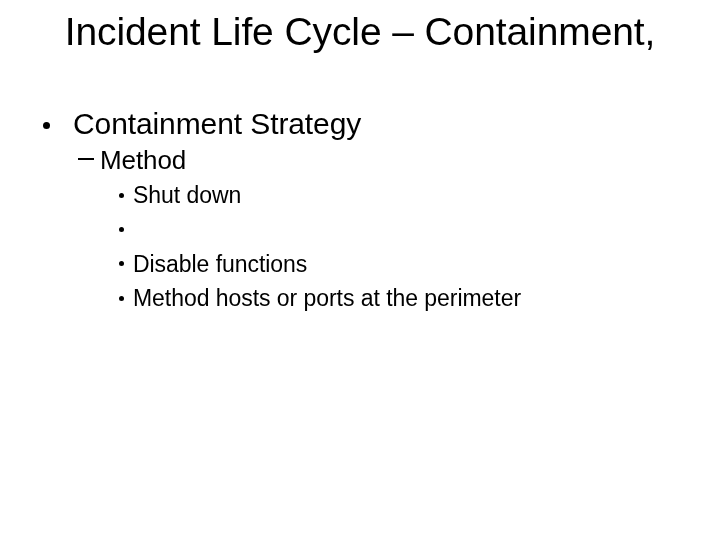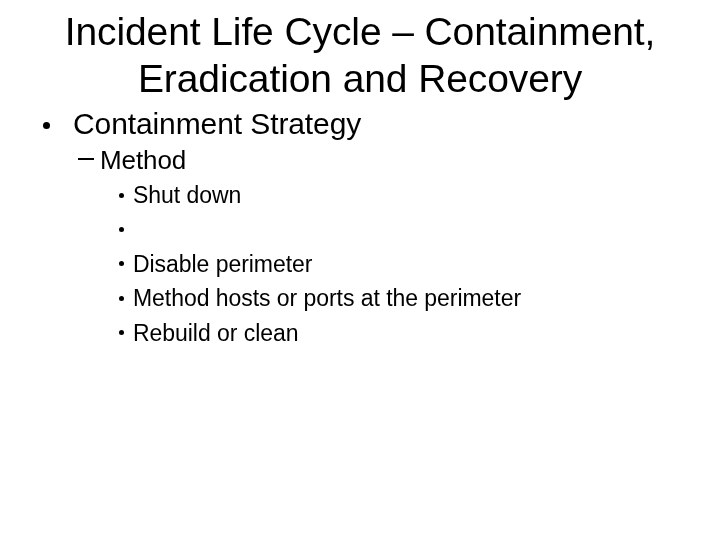--- a/index.html
+++ b/index.html
@@ -115,21 +115,20 @@
     vertical-align: top;
   }
 </style>
 </head>
 <body>
 
 <div class="slide">
 
   <h1 class="slide-title">
     <span class="title-line">Incident Life Cycle – Containment,</span>
-    <span class="title-line">Eradication and Recovery</span>
   </h1>
 
   <div class="body-outline">
 
     <div class="outline-item lvl1">
       <span class="bullet-mark"></span>
       <span class="outline-text">Containment Strategy</span>
     </div>
 
     <div class="outline-item lvl2">
@@ -142,27 +141,23 @@
       <span class="outline-text">Shut down</span>
     </div>
 
 
     <div class="outline-item lvl3">
       <span class="bullet-mark"></span>
     </div>
 
     <div class="outline-item lvl3">
       <span class="bullet-mark"></span>
-      <span class="outline-text">Disable perimeter</span>
+      <span class="outline-text">Disable functions</span>
     </div>
 
     <div class="outline-item lvl3">
       <span class="bullet-mark"></span>
       <span class="outline-text">Method hosts or ports at the perimeter</span>
     </div>
 
-    <div class="outline-item lvl3">
-      <span class="bullet-mark"></span>
-      <span class="outline-text">Rebuild or clean</span>
-    </div>
 
   </div>
 </div>
 
 </body></html>

